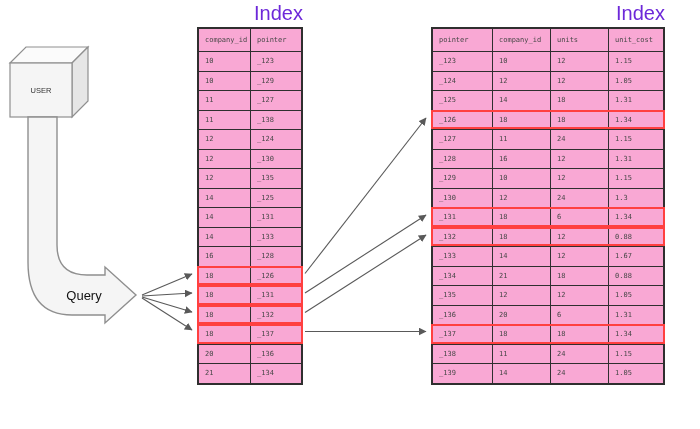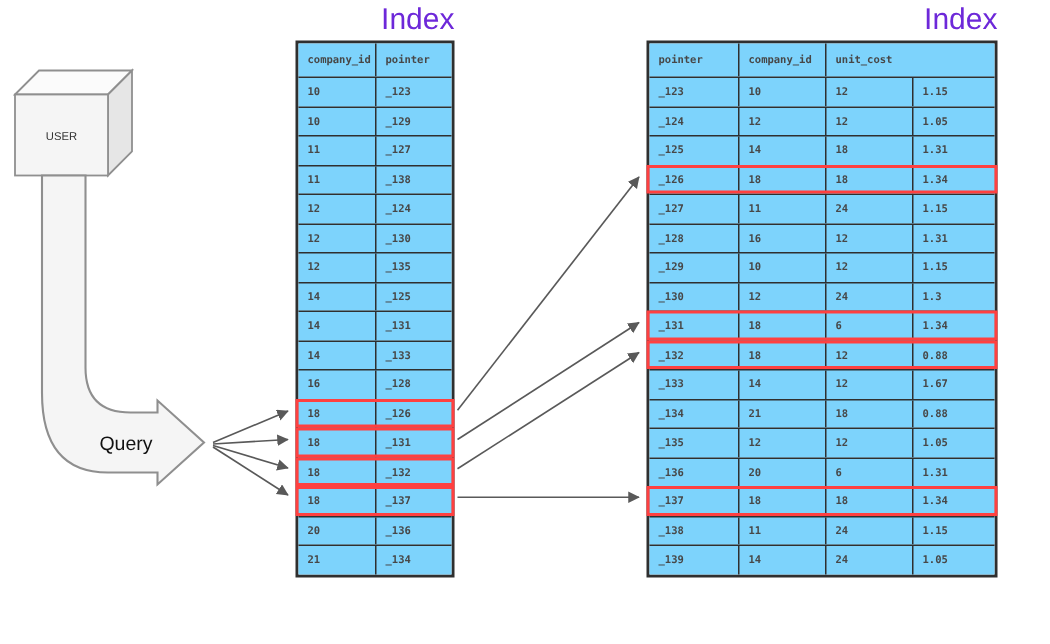--- a/index.html
+++ b/index.html
@@ -27,21 +27,21 @@
   #index-title{left:197px;width:106px;}
   #table-title{left:431px;width:234px;}
 
   .tbl{
     position:absolute;top:27px;background:#fff;
     border:2px solid var(--tborder);box-sizing:border-box;
   }
   #index-tbl{left:197px;width:106px;}
   #data-tbl{left:431px;width:234px;}
 
-  .row{display:flex;height:19.5px;box-sizing:border-box;position:relative;background:#7dd3fc;font-weight:bold;}
+  .row{display:flex;height:19.5px;box-sizing:border-box;position:relative;background:#f9a8d4;}
   .row.header{height:22px;}
   .row + .row{border-top:1px solid var(--tborder);}
   .cell{
     box-sizing:border-box;padding-left:6px;display:flex;align-items:center;
     font-family:"DejaVu Sans Mono",monospace;font-size:7px;color:#474747;
     overflow:hidden;white-space:nowrap;
   }
   .cell + .cell{border-left:1px solid var(--tborder);}
   #index-tbl .cell:nth-child(1){width:51px;}
   #index-tbl .cell:nth-child(2){flex:1;}
@@ -168,20 +168,21 @@
       </div>
       <div class="row">
         <div class="cell">21</div>
         <div class="cell">_134</div>
       </div>
     </div>
   <div class="tbl" id="data-tbl">
       <div class="row header">
         <div class="cell">pointer</div>
         <div class="cell">company_id</div>
+        <div class="cell">units</div>
         <div class="cell">unit_cost</div>
       </div>
       <div class="row">
         <div class="cell">_123</div>
         <div class="cell">10</div>
         <div class="cell">12</div>
         <div class="cell">1.15</div>
       </div>
       <div class="row">
         <div class="cell">_124</div>

